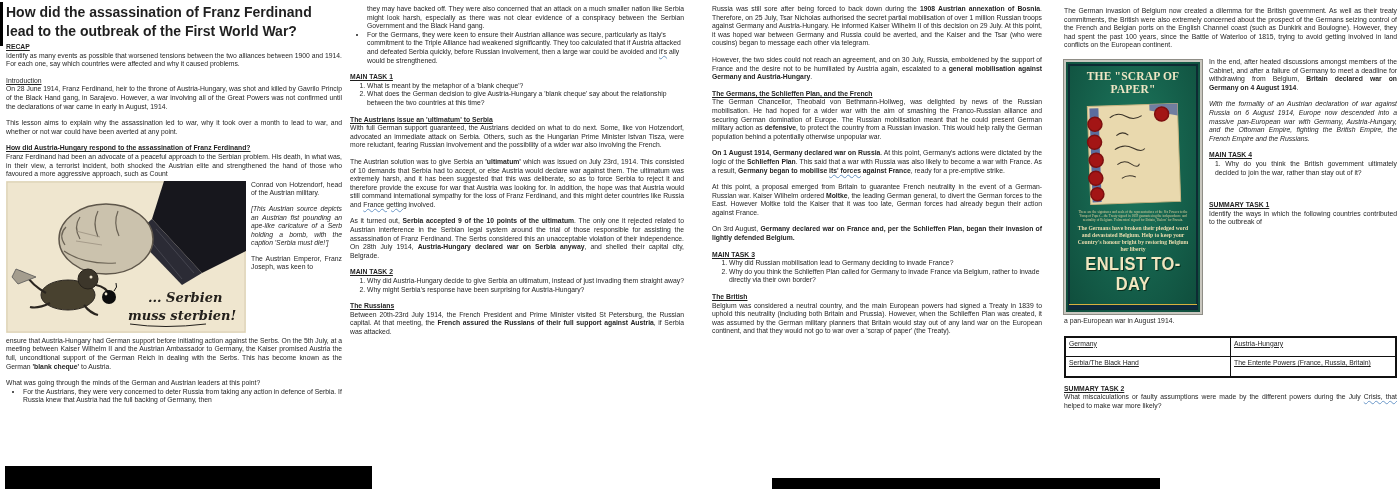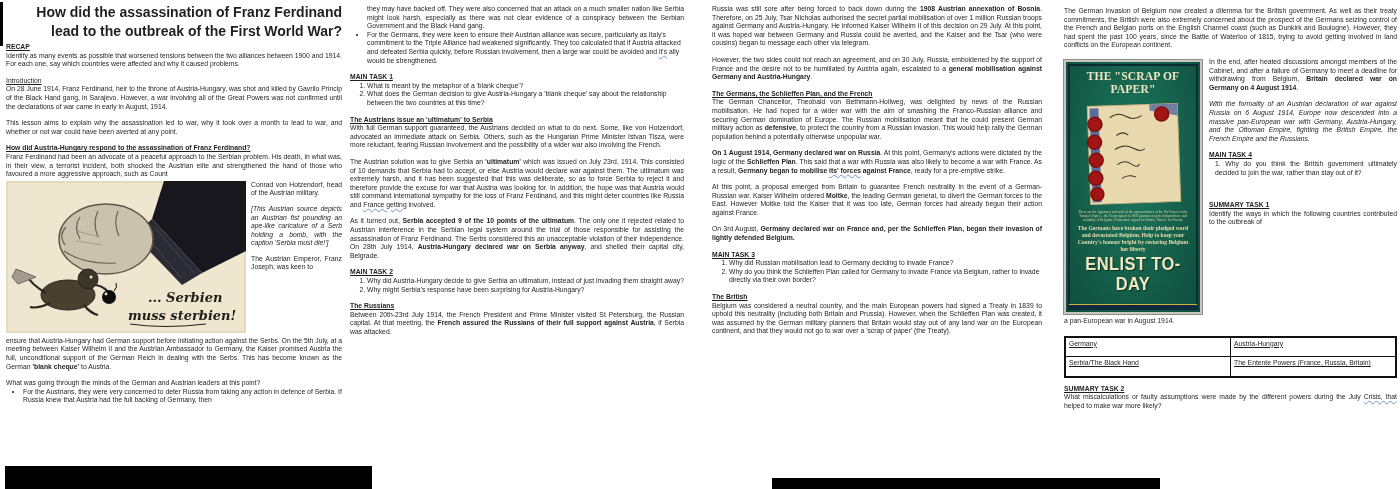--- a/index.html
+++ b/index.html
@@ -3,21 +3,21 @@
 <meta charset="utf-8">
 <style>
   html,body{margin:0;padding:0;}
   body{width:1400px;height:489px;overflow:hidden;background:#ffffff;position:relative;
        font-family:"Liberation Sans",sans-serif;color:#1f1f1f;}
   .page{position:absolute;top:0;background:#fff;}
   #p1{left:6px;top:3px;width:336px;}
   #p2{left:350px;top:5px;width:334px;}
   #p3{left:712px;top:5px;width:330px;}
   #p4{left:1064px;top:7px;width:333px;}
-  .doc-title{font-size:14px;font-weight:700;line-height:18.5px;margin:0 0 3px 0;text-align:right;}
+  .doc-title{font-size:14px;font-weight:700;line-height:18.5px;margin:0 0 3px 0;}
   .p{font-size:6.8px;line-height:8.6px;text-align:justify;margin:0 0 8px 0;}
   .tight{margin-bottom:0;}
   .hd{font-size:6.8px;line-height:8.6px;font-weight:700;text-decoration:underline;margin:0;}
   .hd2{font-size:6.8px;line-height:8.6px;text-decoration:underline;margin:0;}
   .b{font-weight:700;}
   .i{font-style:italic;}
   .w{text-decoration-line:underline;text-decoration-style:wavy;text-decoration-color:#6a97c8;}
   ol,ul{font-size:6.8px;line-height:8.6px;margin:0 0 8px 0;padding-left:17px;}
   li{margin:0;}
   .figrow{display:flex;gap:5px;margin:2px 0 4px 0;}

